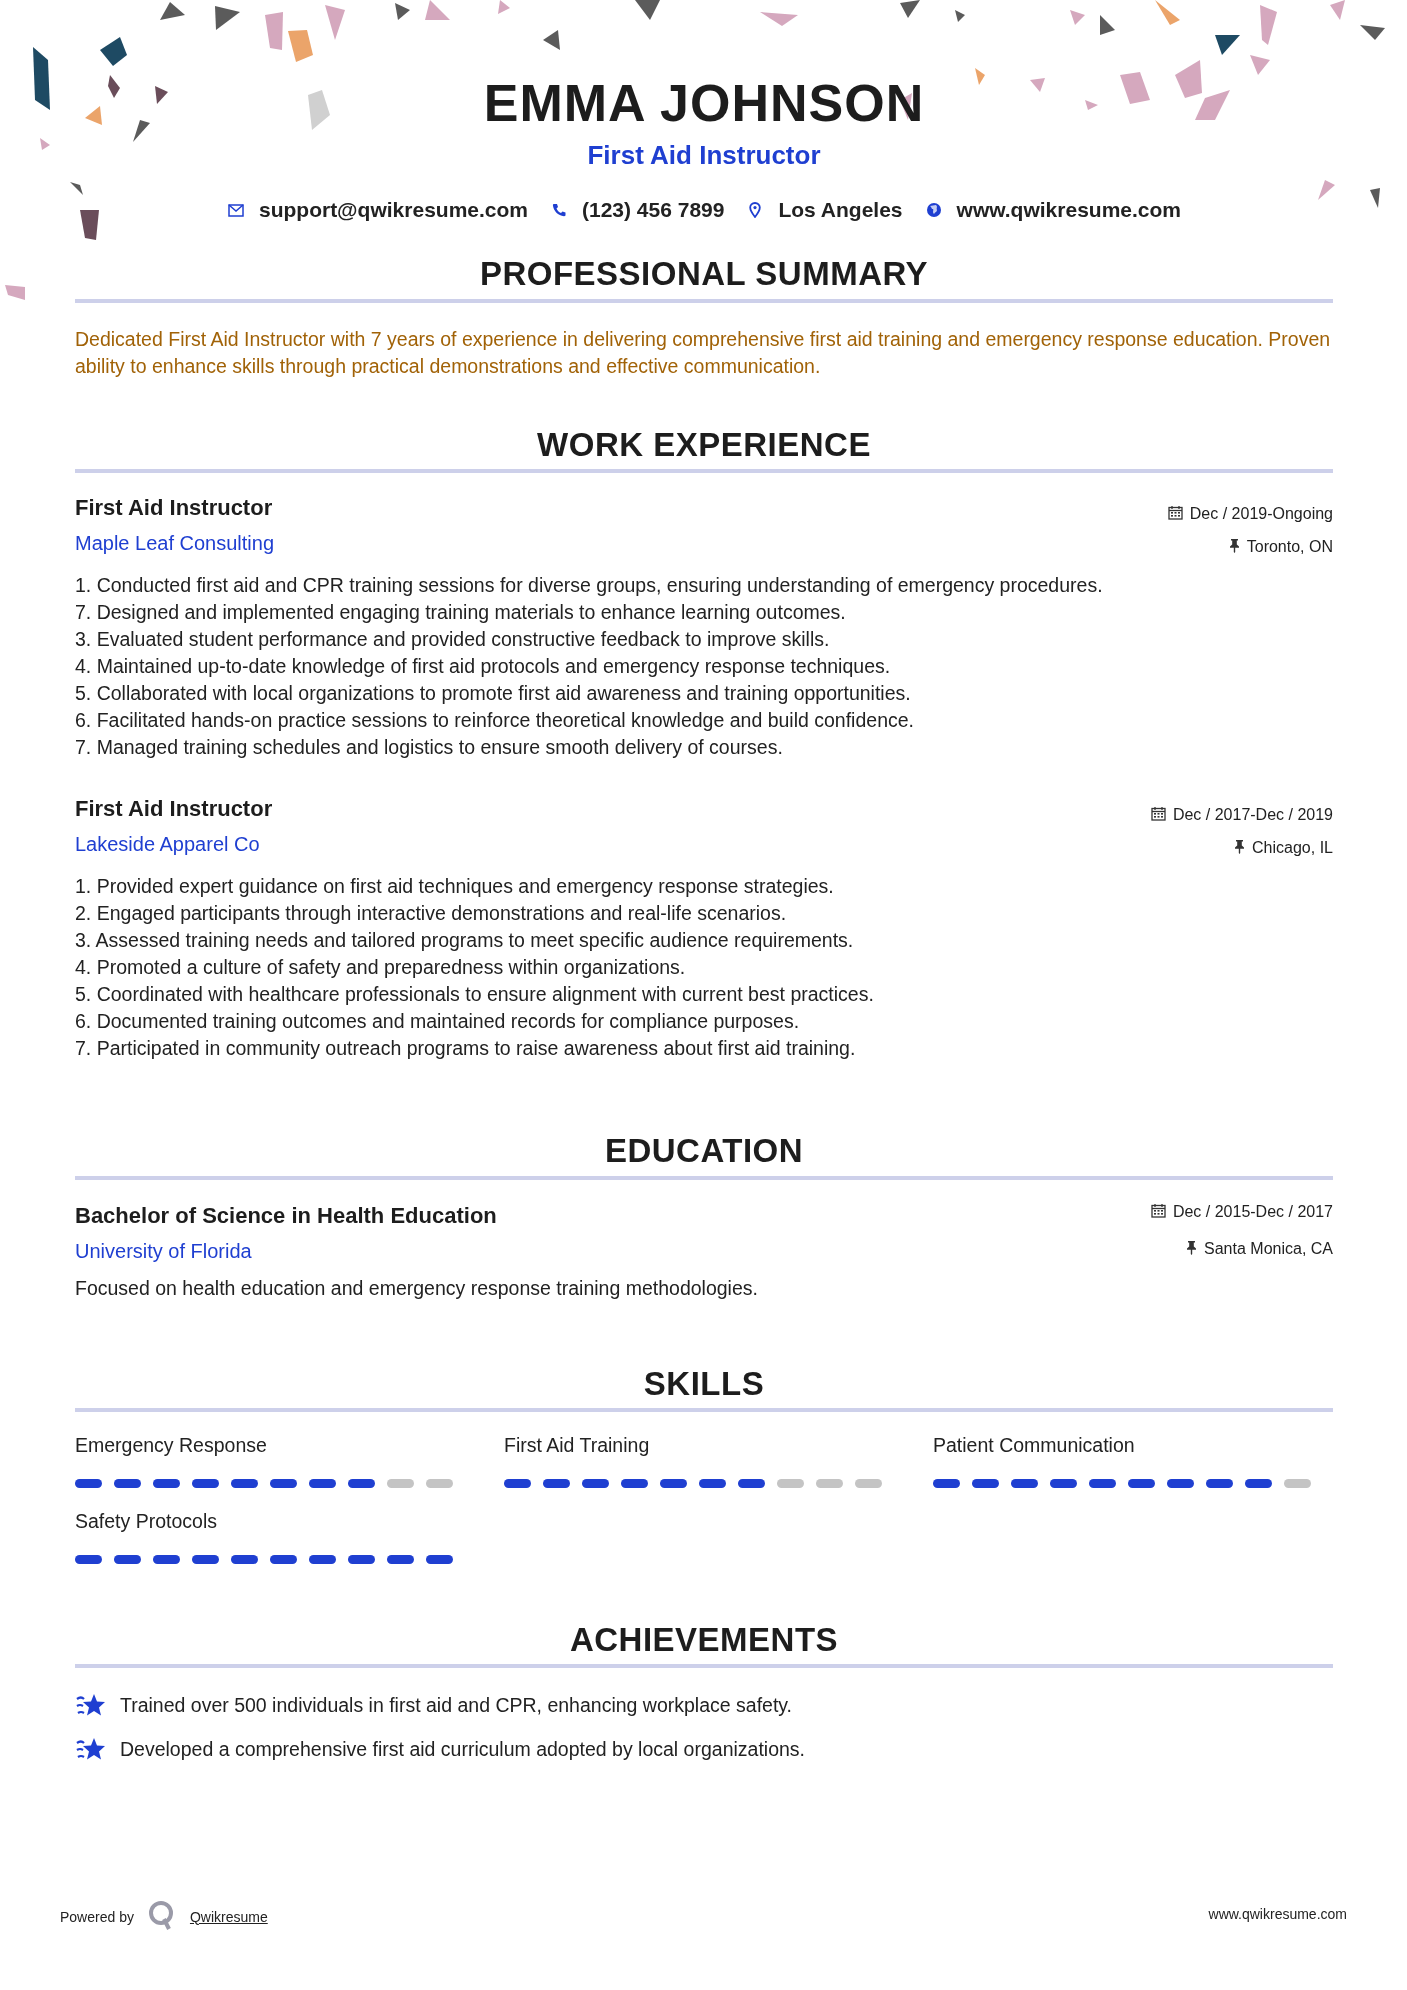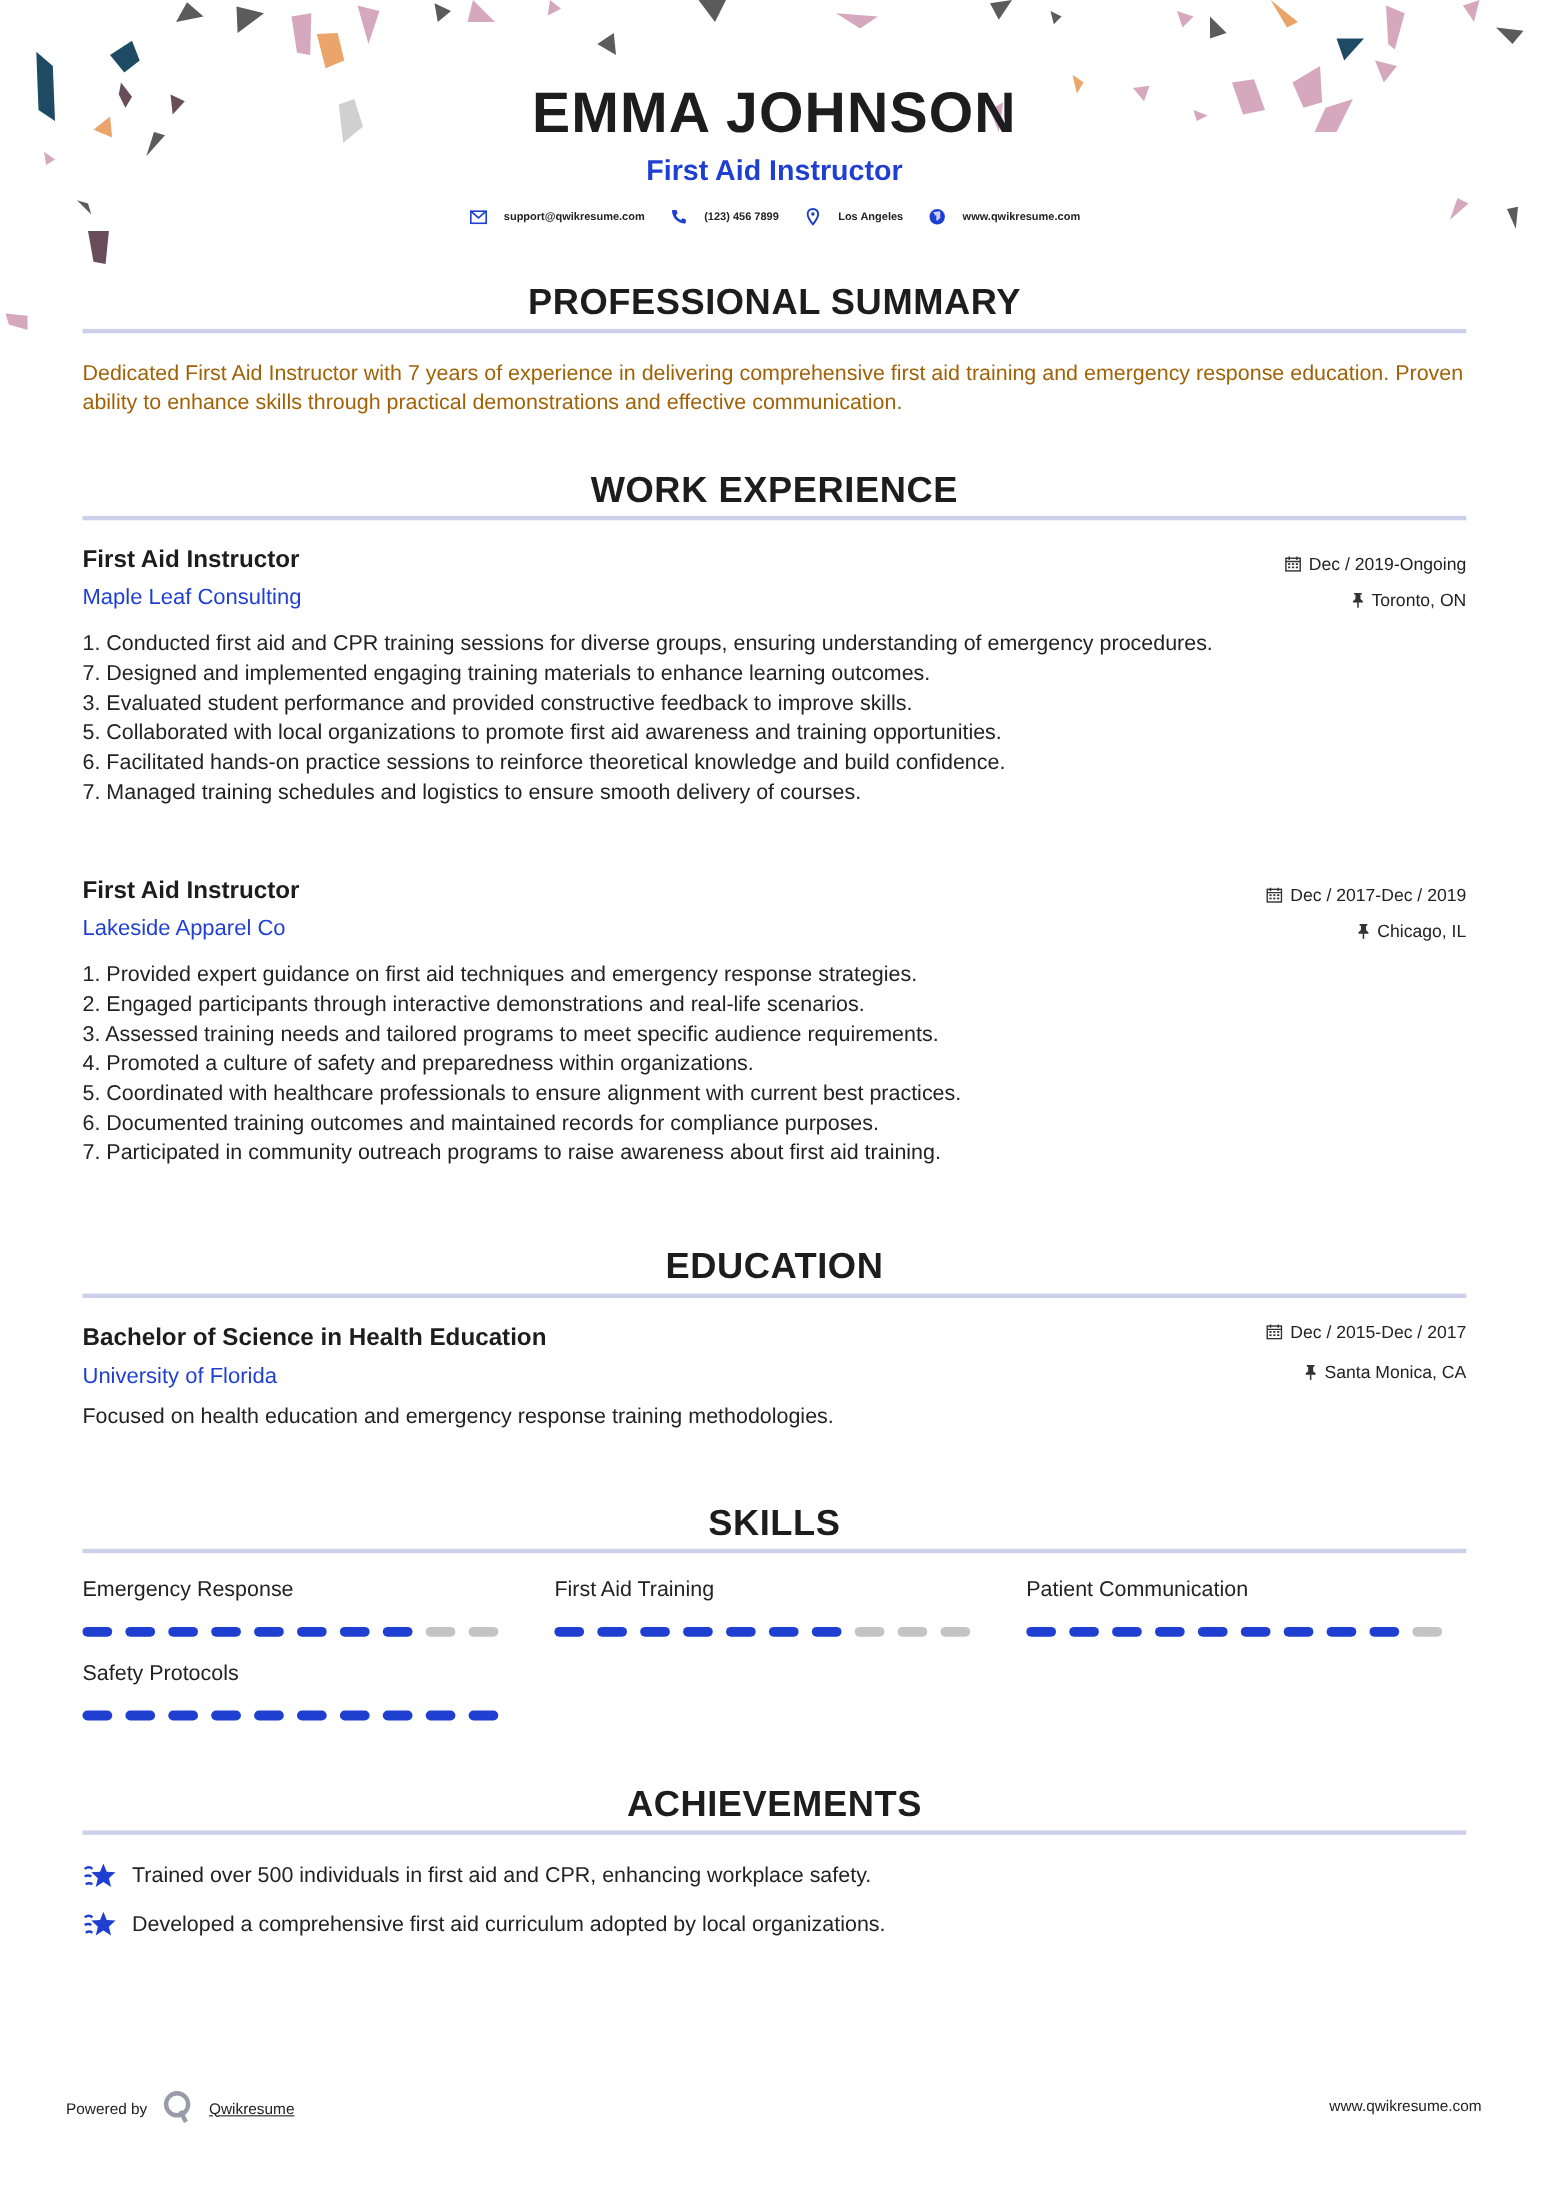--- a/index.html
+++ b/index.html
@@ -3,22 +3,22 @@
 <meta charset="utf-8">
 <style>
   html, body { margin: 0; padding: 0; background: #ffffff; }
   body { width: 1407px; height: 1990px; position: relative; overflow: hidden;
          font-family: "Liberation Sans", "DejaVu Sans", sans-serif; color: #1f1f1f; }
   .confetti { position: absolute; left: 0; top: 0; width: 1407px; height: 310px; pointer-events: none; }
   .page { position: absolute; left: 75px; top: 0; width: 1258px; }
   .header { position: absolute; left: 0; top: 72px; width: 1258px; text-align: center; }
   .name { font-size: 52px; font-weight: 700; letter-spacing: 1px; color: #1d1d1d; line-height: 62px; }
   .subtitle { font-size: 26px; font-weight: 700; color: #1f3fd1; margin-top: 4px; line-height: 34px; }
-  .contacts { display: flex; justify-content: center; align-items: center; gap: 0; margin-top: 16px;
-              font-size: 10px; font-weight: 700; color: #222; }
+  .contacts { display: flex; justify-content: center; align-items: center; gap: 0; margin-top: 26px;
+              font-size: 21px; font-weight: 700; color: #222; }
   .contact { display: flex; align-items: center; margin: 0 11px; }
   .contact .ic { width: 18px; height: 18px; margin-right: 14px; display: inline-flex; align-items: center; justify-content: center; }
   .section-title { position: absolute; left: 0; width: 1258px; text-align: center; font-size: 33px;
                    font-weight: 700; color: #1d1d1d; letter-spacing: 0.5px; }
   .rule { position: absolute; left: 0; width: 1258px; height: 4px; background: #cdd0ea; }
   .summary { position: absolute; left: 0; width: 1258px; font-size: 19.5px; line-height: 27px; color: #a16207; }
   .entry { position: absolute; left: 0; width: 1258px; }
   .entry-title { font-size: 22px; font-weight: 700; color: #1d1d1d; }
   .entry-org { font-size: 20px; color: #1f3fd1; margin-top: 11px; }
   .meta { position: absolute; right: 0; text-align: right; font-size: 16px; color: #222; display: flex; align-items: flex-start; }
@@ -164,20 +164,21 @@
             <path d="M2 1 H9 V2.5 H7.8 V6.5 L10 8.5 V9.8 H6.2 V14 L5.5 15 L4.8 14 V9.8 H1 V8.5 L3.2 6.5 V2.5 H2 Z" fill="#333"></path>
           </svg>
         </span>
       <span>Toronto, ON</span>
     </div>
   </div>
   <ol class="bullets" style="top:572px;">
     <li>1. Conducted first aid and CPR training sessions for diverse groups, ensuring understanding of emergency procedures.</li>
     <li>7. Designed and implemented engaging training materials to enhance learning outcomes.</li>
     <li>3. Evaluated student performance and provided constructive feedback to improve skills.</li>
+    <li>4. Maintained up-to-date knowledge of first aid protocols and emergency response techniques.</li>
     <li>5. Collaborated with local organizations to promote first aid awareness and training opportunities.</li>
     <li>6. Facilitated hands-on practice sessions to reinforce theoretical knowledge and build confidence.</li>
     <li>7. Managed training schedules and logistics to ensure smooth delivery of courses.</li>
   </ol>
 
   <div class="entry" style="top:796px;">
     <div class="entry-title">First Aid Instructor</div>
     <div class="entry-org">Lakeside Apparel Co</div>
     <div class="meta" style="top:10px;">
       <span class="ic">

